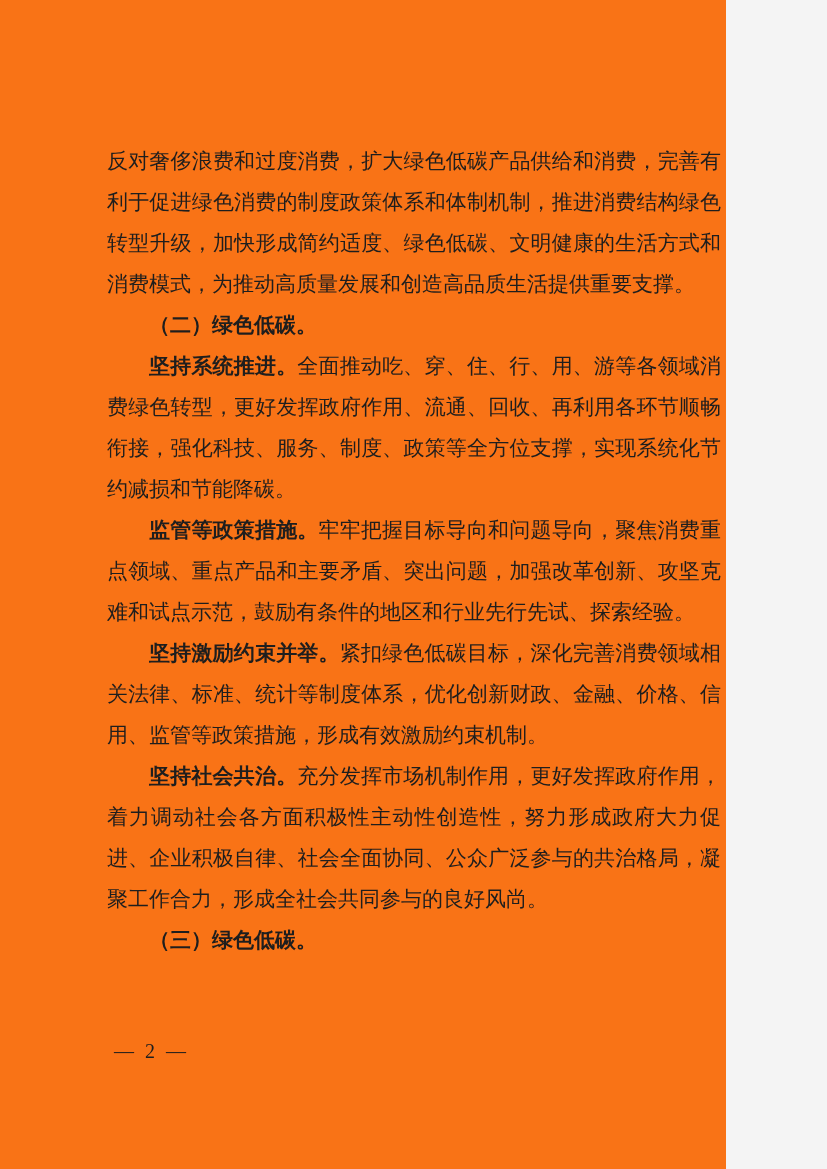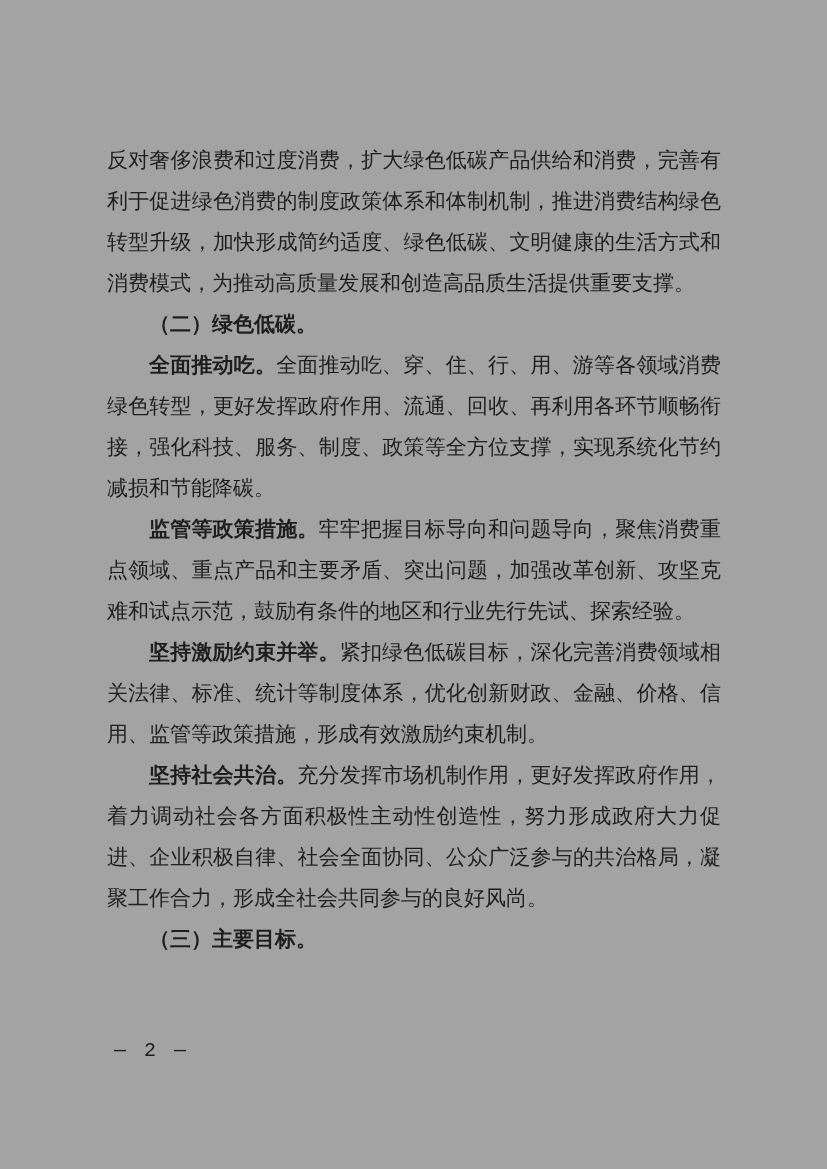--- a/index.html
+++ b/index.html
@@ -7,25 +7,24 @@
     padding: 0;
   }
   body {
     width: 827px;
     height: 1169px;
     background: #f4f4f4;
     font-family: "Liberation Serif", "DejaVu Serif", serif;
   }
   .page {
     position: relative;
-    width: 827px;
+    width: 726px;
     height: 1169px;
-    background: #a3a3a3;
+    background: #f97316;
     overflow: hidden;
-    font-family: Liberation Mono, monospace;
   }
   .text-block {
     position: absolute;
     left: 107px;
     top: 141px;
     width: 614px;
     color: #1e1e1e;
     font-size: 21px;
     line-height: 41px;
     text-align: justify;
@@ -59,28 +58,28 @@
 <body>
 
 <div class="page">
 
   <div class="text-block">
 
     <p class="continued">反对奢侈浪费和过度消费，扩大绿色低碳产品供给和消费，完善有利于促进绿色消费的制度政策体系和体制机制，推进消费结构绿色转型升级，加快形成简约适度、绿色低碳、文明健康的生活方式和消费模式，为推动高质量发展和创造高品质生活提供重要支撑。</p>
 
     <p class="heading">（二）绿色低碳。</p>
 
-    <p><span class="lead">全面推动吃。</span><span>全面推动吃、穿、住、行、用、游等各领域消费绿色转型，更好发挥政府作用、流通、回收、再利用各环节顺畅衔接，强化科技、服务、制度、政策等全方位支撑，实现系统化节约减损和节能降碳。</span></p>
+    <p><span class="lead">坚持系统推进。</span><span>全面推动吃、穿、住、行、用、游等各领域消费绿色转型，更好发挥政府作用、流通、回收、再利用各环节顺畅衔接，强化科技、服务、制度、政策等全方位支撑，实现系统化节约减损和节能降碳。</span></p>
 
     <p><span class="lead">监管等政策措施。</span><span>牢牢把握目标导向和问题导向，聚焦消费重点领域、重点产品和主要矛盾、突出问题，加强改革创新、攻坚克难和试点示范，鼓励有条件的地区和行业先行先试、探索经验。</span></p>
 
     <p><span class="lead">坚持激励约束并举。</span><span>紧扣绿色低碳目标，深化完善消费领域相关法律、标准、统计等制度体系，优化创新财政、金融、价格、信用、监管等政策措施，形成有效激励约束机制。</span></p>
 
     <p><span class="lead">坚持社会共治。</span><span>充分发挥市场机制作用，更好发挥政府作用，着力调动社会各方面积极性主动性创造性，努力形成政府大力促进、企业积极自律、社会全面协同、公众广泛参与的共治格局，凝聚工作合力，形成全社会共同参与的良好风尚。</span></p>
 
-    <p class="heading">（三）主要目标。</p>
+    <p class="heading">（三）绿色低碳。</p>
 
 
   </div>
 
   <div class="page-footer">— 2 —</div>
 
 </div>
 
 </body></html>

